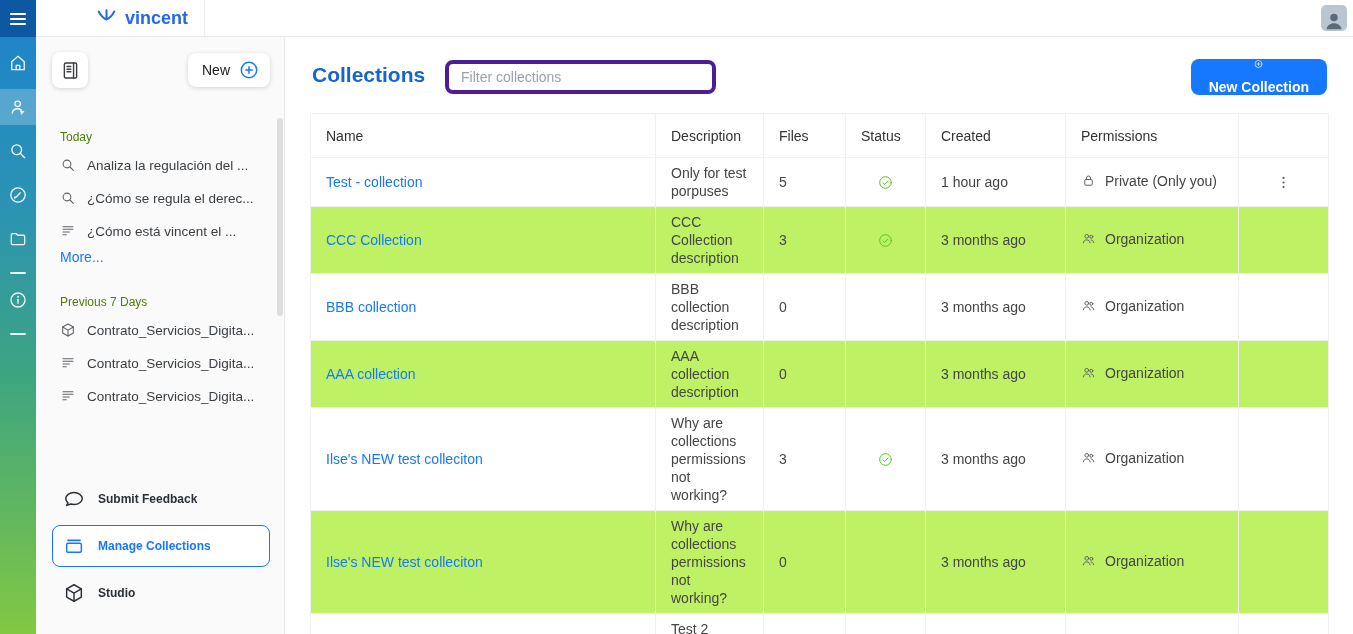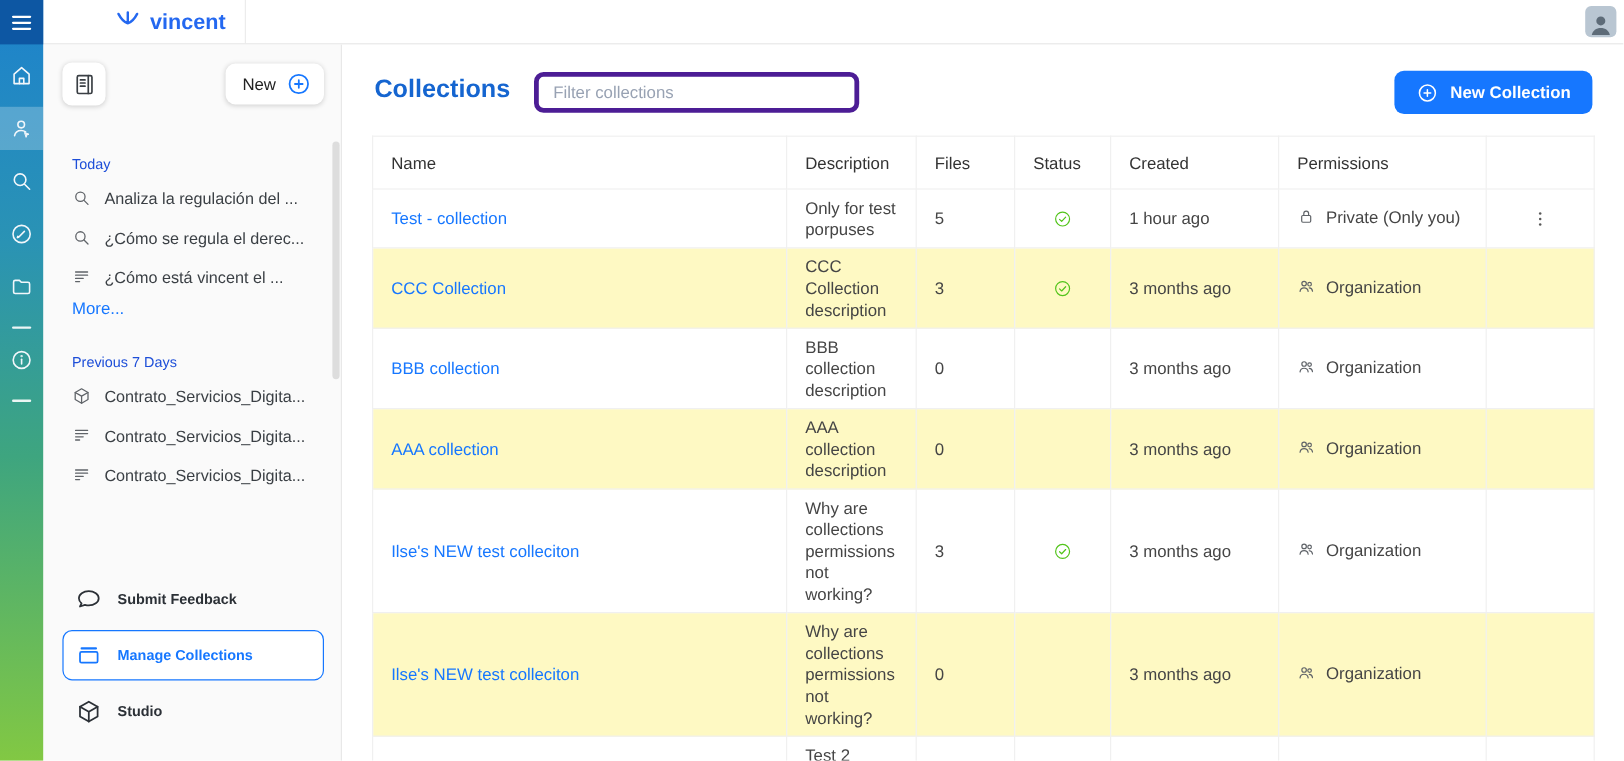--- a/index.html
+++ b/index.html
@@ -37,21 +37,21 @@
              border-right:1px solid #e8e8e8; display:flex; flex-direction:column;
              padding:15px 14px 20px 16px; z-index:4; }
   .sidebar-top { display:flex; align-items:center; justify-content:space-between; }
   .notebook-btn { width:36px; height:36px; border-radius:8px; background:#fff; color:#3a3f44;
                   box-shadow:0 1px 4px rgba(0,0,0,.16); display:flex; align-items:center;
                   justify-content:center; cursor:pointer; }
   .new-btn { display:flex; align-items:center; gap:8px; background:#fff; border-radius:8px;
              padding:6px 10px 6px 14px; box-shadow:0 1px 4px rgba(0,0,0,.16);
              font-size:14px; font-weight:500; color:#222; cursor:pointer; }
   .new-btn .plus { color:#1677ff; }
-  .section-label { font-size:12px; color:#1d4ed8; margin:0 0 6px 8px; }
+  .section-label { font-size:12px; color:#4d7c0f; margin:0 0 6px 8px; }
   .side-section.first { margin-top:42px; }
   .side-section.second { margin-top:30px; }
   .side-item { display:flex; align-items:center; gap:11px; padding:7px 8px; margin-bottom:3px;
                font-size:13.5px; color:#3a3f44; white-space:nowrap; overflow:hidden; cursor:pointer; border-radius:6px; }
   .side-ic { color:#5f6368; flex:0 0 auto; display:flex; }
   .more-link { color:#1677ff; font-size:14px; margin:1px 0 0 8px; cursor:pointer; }
   .sidebar-footer { margin-top:auto; display:flex; flex-direction:column; gap:5px; }
   .foot-item { display:flex; align-items:center; gap:13px; padding:9px 10px; border-radius:8px;
                font-size:12px; font-weight:600; color:#2b3036; cursor:pointer; border:1.5px solid transparent; }
   .foot-item .foot-ic { display:flex; color:#2b3036; }
@@ -63,30 +63,30 @@
   
   .main { position:absolute; left:285px; top:37px; right:0; bottom:0; background:#fff; overflow:hidden; }
   .page-title { position:absolute; left:27px; top:26px; font-size:21px; font-weight:700; color:#1565d0; }
   .filter-input { position:absolute; left:160px; top:23px; width:271px; height:34px;
                   border:4px solid #4c1d95; border-radius:8px; padding:0 12px; font-size:14px;
                   color:#333; outline:none; font-family:"Liberation Sans",sans-serif; }
   .filter-input::placeholder { color:#98a2b3; }
   .new-collection-btn { position:absolute; right:26px; top:22px; height:36px; border:none;
                         border-radius:8px; background:#1677ff; color:#fff; padding:0 18px;
                         display:flex; align-items:center; gap:10px; font-size:14px; font-weight:600;
-                        cursor:pointer; font-family:"Liberation Sans",sans-serif; }
+                        cursor:pointer; font-family:"Liberation Sans",sans-serif;flex-direction:column; }
 
   
   .table-wrap { position:absolute; left:25px; top:76px; }
   table { width:1018px; border-collapse:collapse; table-layout:fixed; background:#fff; }
   .table-wrap table, th, td { border:1px solid #f0f0f0; }
   th { height:44px; padding:0 15px; font-size:14px; font-weight:400; color:#333;
        text-align:left; background:#fff; }
   td { padding:6px 15px; font-size:14px; color:#454545; vertical-align:middle; }
-  tr.striped td { background:#fef9c3; }
+  tr.striped td { background:#bef264; }
   .name-cell { color:#1677ff; cursor:pointer; }
   .desc-cell { line-height:18px; }
   .status-cell { text-align:center; }
   .check { color:#52c41a; margin:0 auto; }
   .perm { display:inline-flex; align-items:center; gap:9px; color:#454545; }
   .perm .ic { color:#5f6368; }
   .kebab-cell { text-align:center; color:#595959; cursor:pointer; }
   .kebab-cell .ic { margin:0 auto; }
 </style>
 </head>

